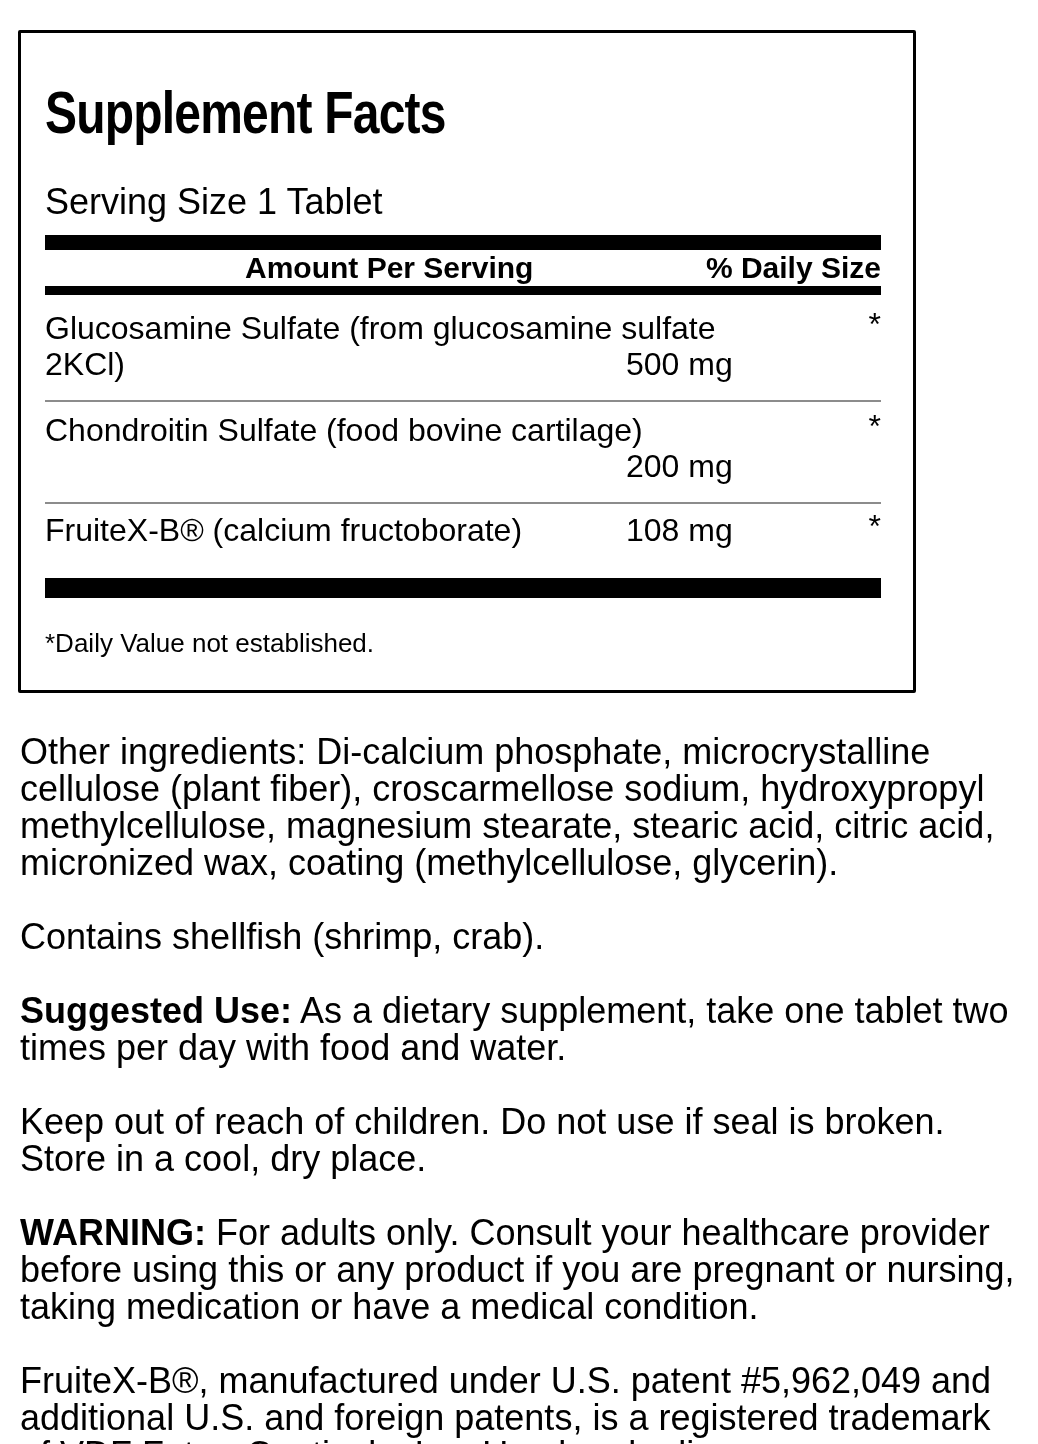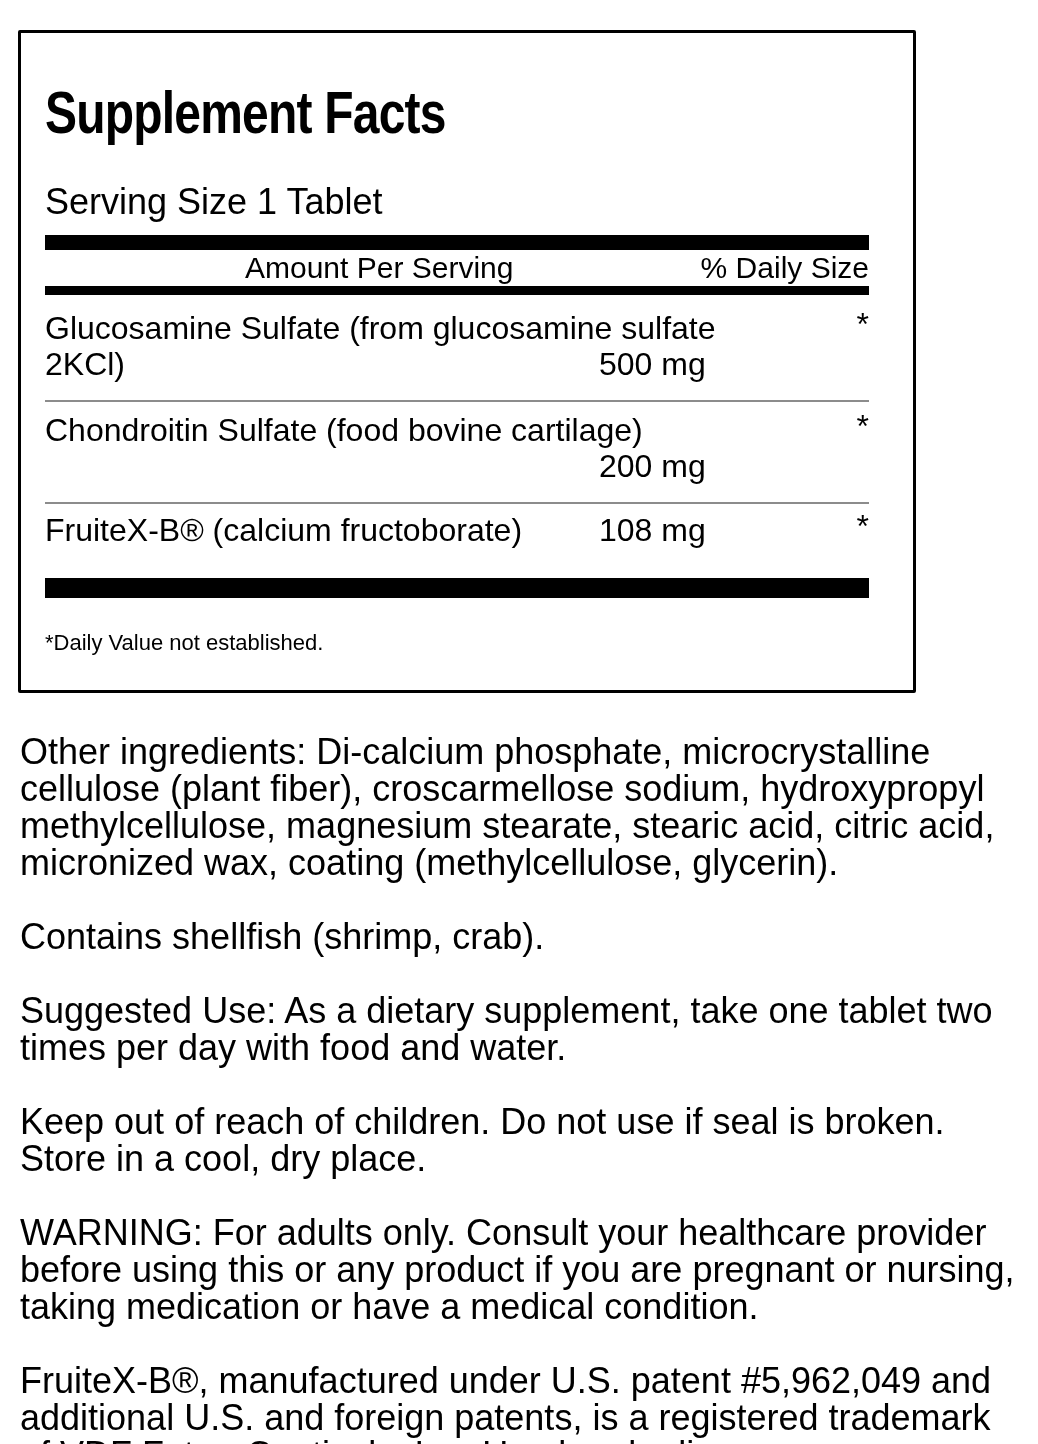--- a/index.html
+++ b/index.html
@@ -14,21 +14,21 @@
     width: 1038px;
     min-height: 1444px;
     padding: 30px 18px 30px 18px;
     background: #ffffff;
   }
 
   
   .facts-box {
     border: 3px solid #000000;
     border-radius: 2px;
-    padding: 50px 44px 32px 24px;
+    padding: 50px 32px 32px 24px;
     width: 898px;
   }
   .panel-title {
     margin: 0;
     font-size: 60px;
     font-weight: bold;
     letter-spacing: -1px;
     line-height: 1.0;
     transform: scaleX(0.80);
     transform-origin: left center;
@@ -43,65 +43,65 @@
   .bar-top { height: 15px; margin-top: 18px; }
   .bar-mid { height: 9px; }
   .bar-bottom { height: 20px; margin-top: 16px; }
 
   .thead {
     display: flex;
     justify-content: space-between;
     align-items: center;
     padding: 3px 0 3px 200px;
     font-size: 30px;
-    font-weight: normal;
+    font-weight: bold;
     line-height: 30px;
     gap: 32px;
   }
 
   .row { position: relative; font-size: 32px; }
   .row .line {
     position: relative;
     line-height: 36px;
     min-height: 36px;
   }
   .row-1 { padding: 15px 0 18px 0; }
   .row-2 { padding: 10px 0 18px 0; }
   .row-3 { padding: 8px 0 14px 0; }
   .amount {
     position: absolute;
-    left: 554px;
+    left: 581px;
     top: 0;
     white-space: nowrap;
   }
   .dv {
     position: absolute;
     right: 0;
     top: -4px;
   }
   .divider {
     height: 2px;
     background: #8c8c8c;
     width: 100%;
   }
   .footnote {
     margin-top: 30px;
-    font-size: 22px;
+    font-size: 26px;
     line-height: 30px;
   }
 
   
   .para {
     margin: 37px 0 0 2px;
     font-size: 36px;
     line-height: 37px;
     max-width: 1000px;
   }
   .para.first { margin-top: 40px; }
-  .para b { font-weight: normal; }
+  .para b { font-weight: bold; }
 </style>
 </head>
 <body>
 
 <div class="page">
 
   <section class="facts-box">
     <h1 class="panel-title">Supplement Facts</h1>
 
     <div class="serving">Serving Size 1 Tablet</div>

